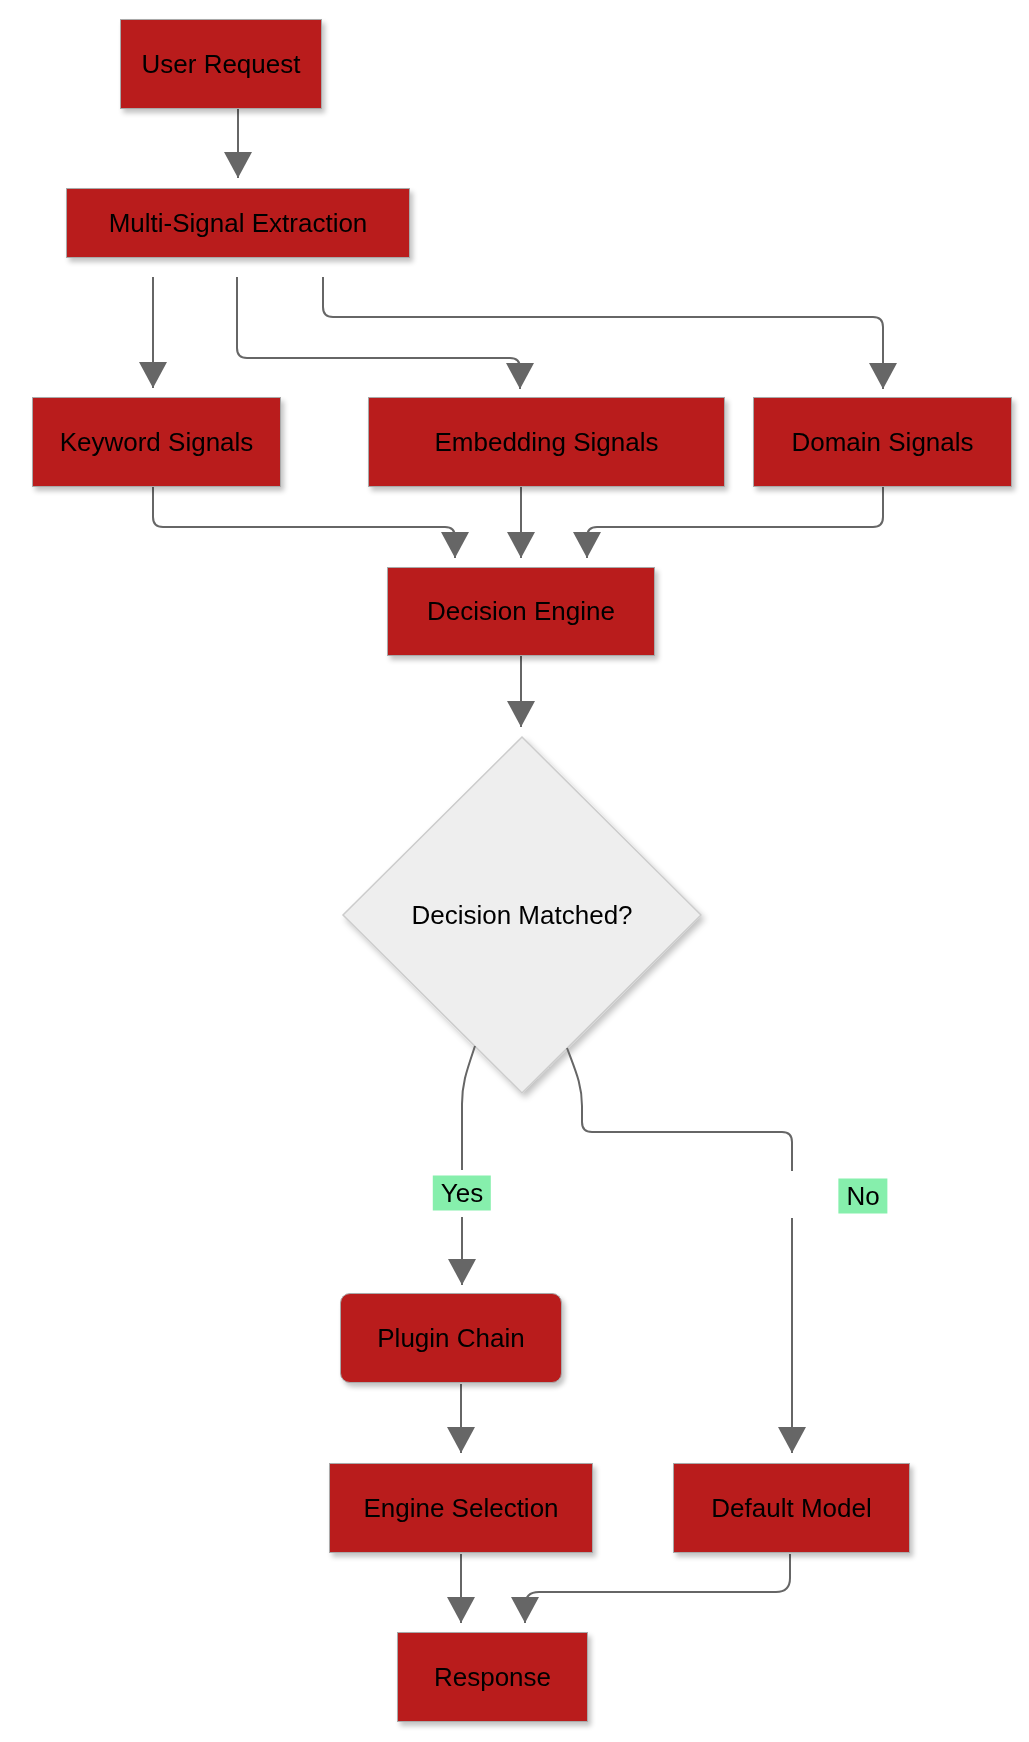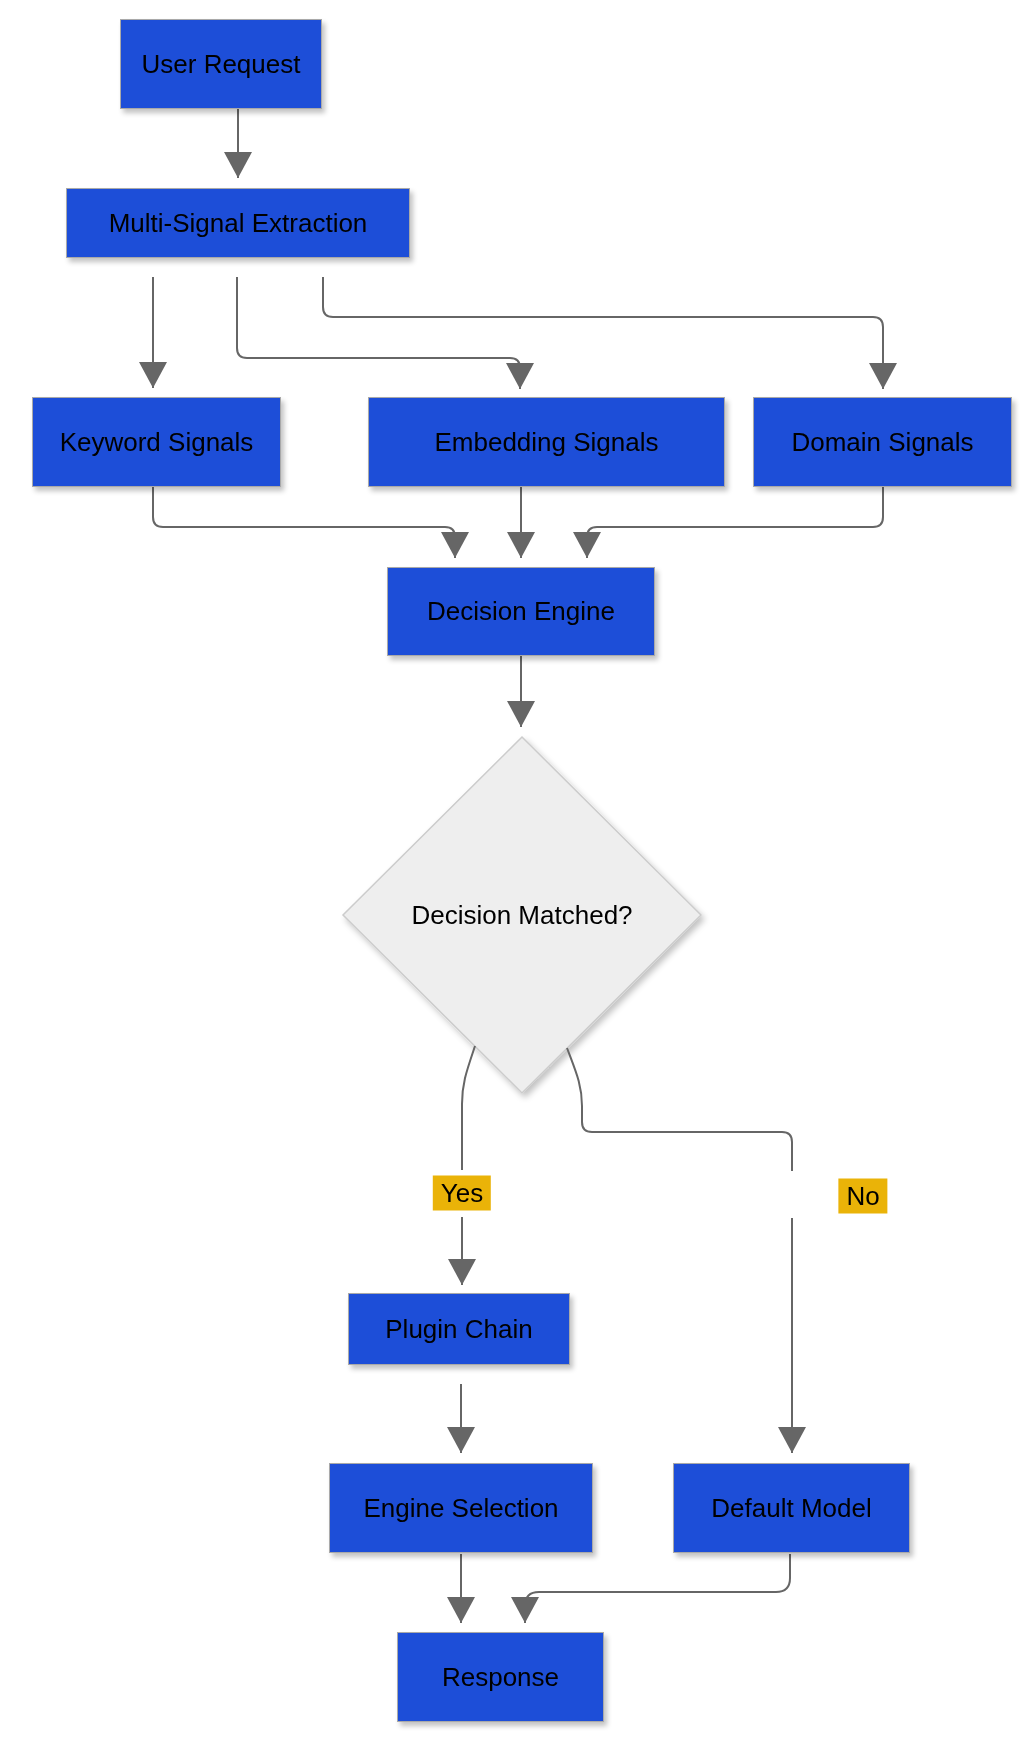--- a/index.html
+++ b/index.html
@@ -23,42 +23,42 @@
   }
   .diamond {
     fill: #eeeeee;
     stroke: #cccccc;
     stroke-width: 1.5;
     filter: url(#nodeShadow);
   }
   .node {
     position: absolute;
     box-sizing: border-box;
-    background: #1d4ed8;
+    background: #b91c1c;
     border: 1px solid #a9a9a9;
     box-shadow: 3px 4px 5px rgba(0,0,0,0.24);
     display: flex;
     align-items: center;
     justify-content: center;
     font-size: 26px;
     color: #000000;
     text-align: center;
     white-space: nowrap;
   }
   .diamond-label {
     position: absolute;
     transform: translate(-50%, -50%);
     font-size: 26px;
     color: #000000;
     white-space: nowrap;
   }
   .edge-label {
     position: absolute;
     transform: translate(-50%, -50%);
-    background: #eab308;
+    background: #86efac;
     padding: 2px 8px;
     font-size: 26px;
     color: #000000;
     white-space: nowrap;
   }
 </style>
 </head>
 <body>
 
 <div class="canvas">
@@ -118,29 +118,29 @@
   <div class="node" style="left:387px; top:567px; width:268px; height:89px;">
     <span>Decision Engine</span>
   </div>
 
   <div class="diamond-label" style="left:522px; top:915px;">Decision Matched?</div>
 
   <div class="edge-label" style="left:462px; top:1193px;">Yes</div>
 
   <div class="edge-label" style="left:816px; top:1196px;margin-left:47px;">No</div>
 
-  <div class="node" style="left:348px; top:1293px; width:222px; height:72px;">
+  <div class="node" style="left:340px; top:1293px; width:222px; height:90px;border-radius:10px;">
     <span>Plugin Chain</span>
   </div>
 
   <div class="node" style="left:329px; top:1463px; width:264px; height:90px;">
     <span>Engine Selection</span>
   </div>
 
   <div class="node" style="left:673px; top:1463px; width:237px; height:90px;">
     <span>Default Model</span>
   </div>
 
-  <div class="node" style="left:397px; top:1632px; width:207px; height:90px;">
+  <div class="node" style="left:397px; top:1632px; width:191px; height:90px;">
     <span>Response</span>
   </div>
 
 </div>
 
 </body></html>

